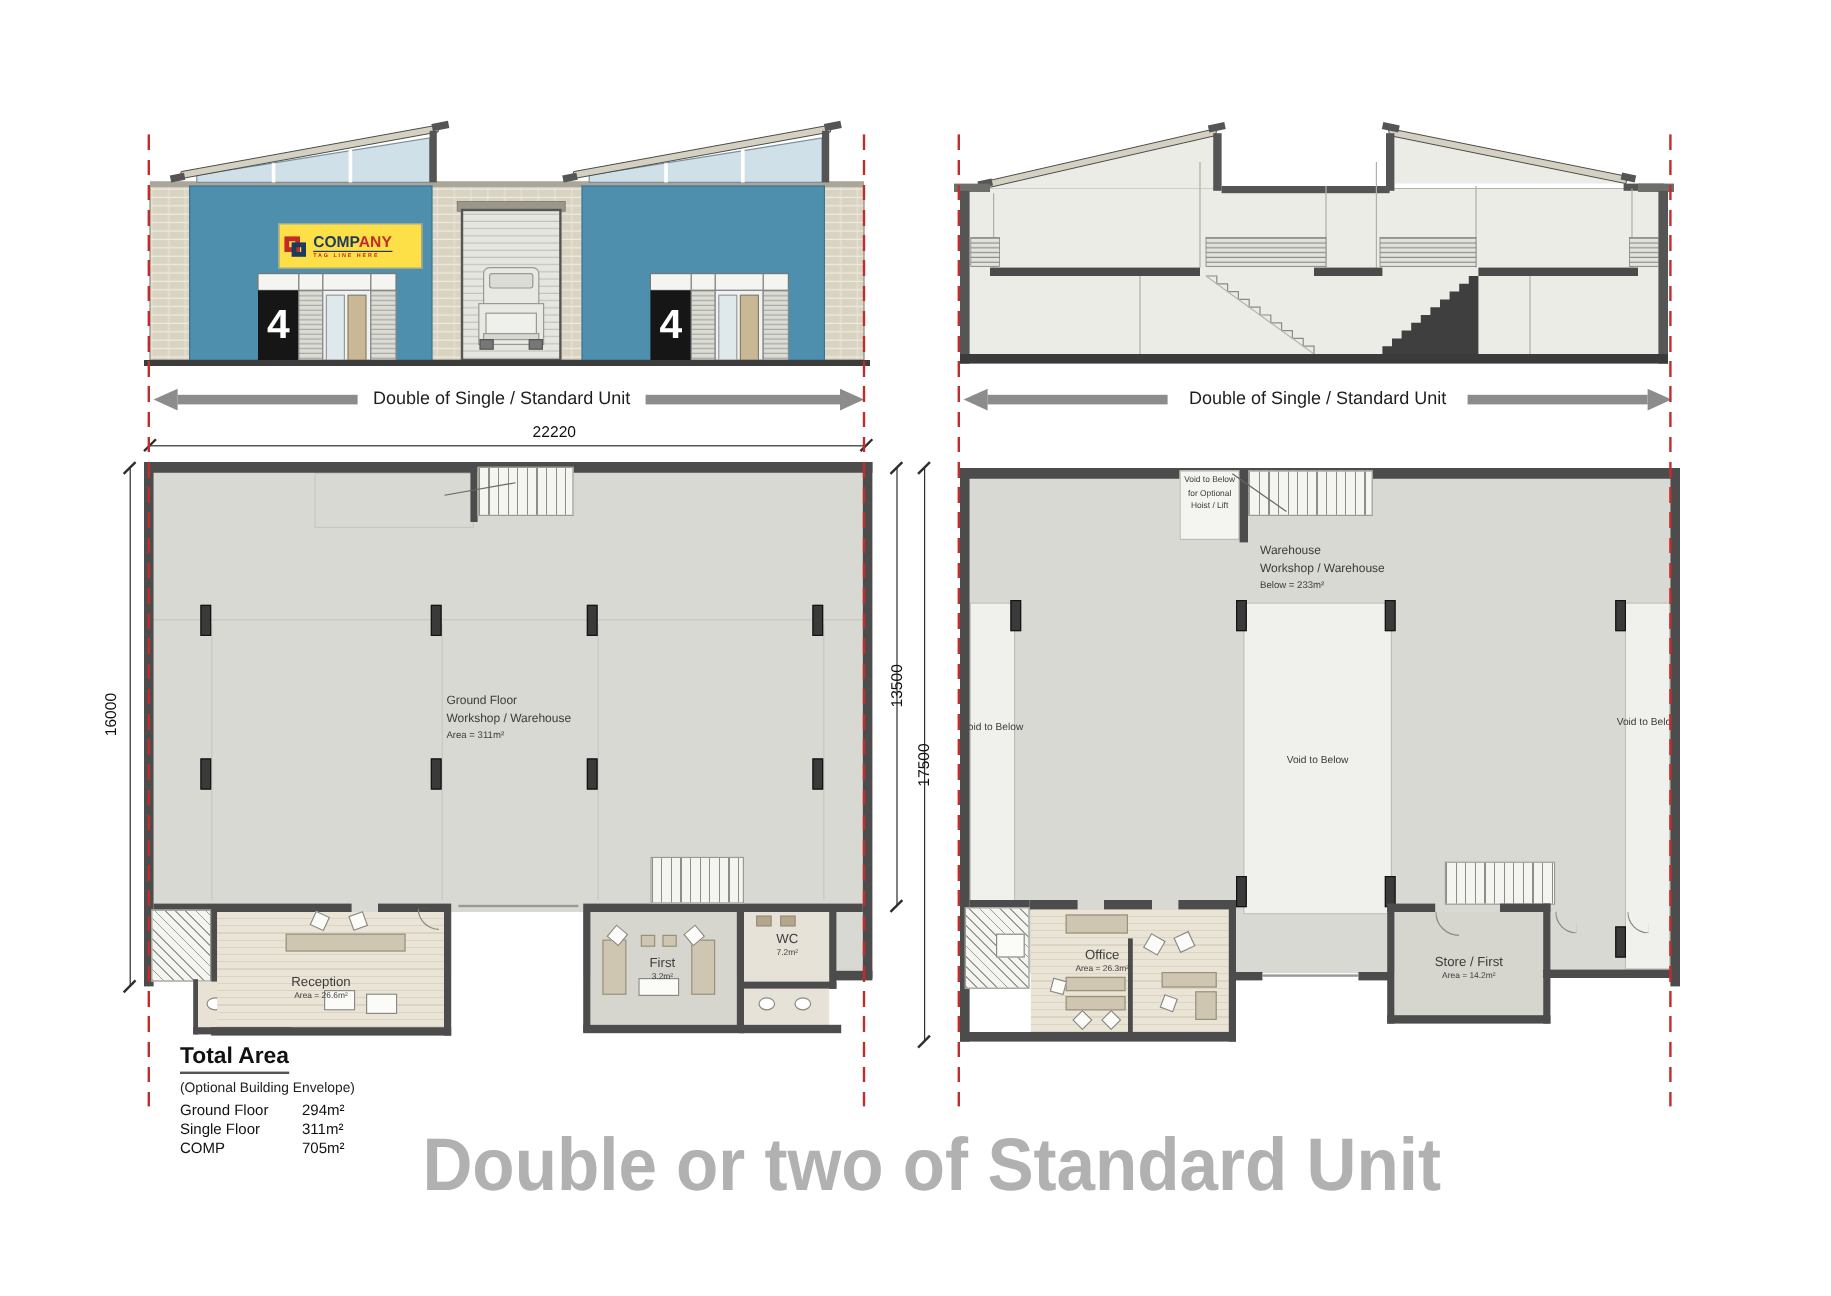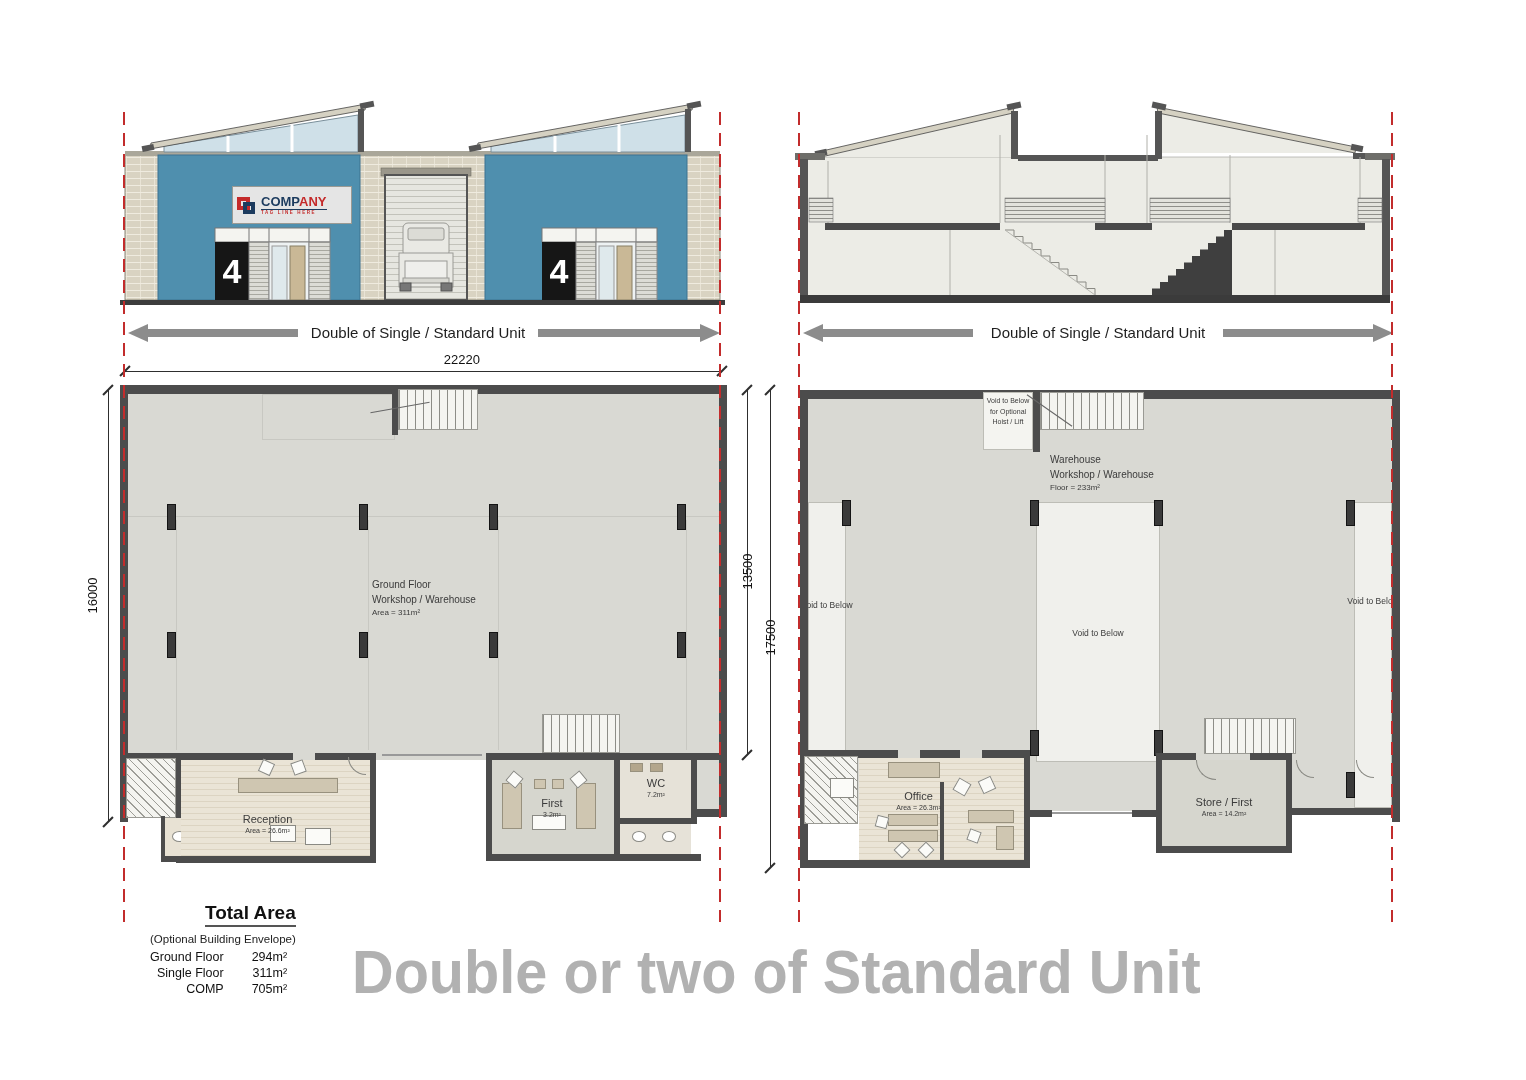--- a/index.html
+++ b/index.html
@@ -38,36 +38,36 @@
              background-image:repeating-linear-gradient(180deg,#c22c2c 0 13px,transparent 13px 21px); }
   .arrowbar { position:absolute; height:8px; background:#8c8c8c; }
   .ah-left  { position:absolute; width:0; height:0; border-top:9px solid transparent;
               border-bottom:9px solid transparent; border-right:20px solid #8c8c8c; }
   .ah-right { position:absolute; width:0; height:0; border-top:9px solid transparent;
               border-bottom:9px solid transparent; border-left:20px solid #8c8c8c; }
   .arrowlabel { position:absolute; font-size:15px; color:#1e1e1e; text-align:center; }
   .arc { position:absolute; border-left:1px solid #8a8a84; border-bottom:1px solid #8a8a84;
          border-radius:0 0 0 100%; }
   .doorline { position:absolute; height:2px; background:#999; }
-  .sign { position:absolute; background:#e5e5e5; border:1px solid #9a9a94; display:flex;
+  .sign { position:absolute; background:#fde047; border:1px solid #9a9a94; display:flex;
           align-items:center; padding:3px 4px; gap:4px; }
   .mark { position:relative; width:20px; height:24px; flex:0 0 auto; }
   .mark .sq1 { position:absolute; left:0; top:4px; width:13px; height:13px; border:4px solid #c42a2a; }
   .mark .sq2 { position:absolute; left:6px; top:9px; width:12px; height:12px; border:4px solid #1c3b5e; }
   .signtext { line-height:1; }
   .signtext .main { font-size:13px; font-weight:bold; letter-spacing:0; white-space:nowrap; }
   .navy { color:#1c3b5e; } .red { color:#c42a2a; }
   .tagline { font-size:4.5px; color:#c42a2a; letter-spacing:1.6px; border-top:1px solid #1c3b5e;
              margin-top:1px; padding-top:1px; white-space:nowrap; font-weight:bold; }
   .unitnum { position:absolute; width:34px; text-align:center; color:#fff;
              font-size:34px; font-weight:bold; }
   #headline { position:absolute; left:352px; top:936px; font-size:62px; font-weight:bold;
               color:#b1b1b1; white-space:nowrap; transform:scaleX(0.93); transform-origin:left center;
               letter-spacing:0; }
-  #totalarea { position:absolute; left:150px; top:902px;text-align:right; }
+  #totalarea { position:absolute; left:150px; top:870px; }
   #totalarea .ta-title { font-size:19px; font-weight:bold; color:#111;
                          border-bottom:2px solid #555; display:inline-block; padding-bottom:1px; }
   #totalarea .ta-sub { font-size:11.5px; margin-top:6px; color:#222; }
   #totalarea table { border-collapse:collapse; margin-top:4px; }
   #totalarea td { font-size:12.5px; padding:1px 0; color:#111; }
   #totalarea td.v { padding-left:28px; }
   .sline { position:absolute; height:1px; background:#666; }
 </style>
 </head>
 <body>
@@ -385,21 +385,21 @@
     <div class="roomlbl" style="left:185px;top:6px;width:46px;">
       <span class="nm" style="font-size:7px;line-height:1.5;">Void to Below for Optional Hoist / Lift</span>
       </div>
     <div class="w" style="left:233px;top:2px;width:7px;height:60px;"></div>
     <div class="vtread" style="left:240px;top:2px;width:104px;height:38px;"></div>
     <div class="sline" style="left:222px;top:20px;width:55px;transform:rotate(35deg);"></div>
 
     <div class="lbl" style="left:250px;top:62px;width:160px;">
       <span>Warehouse</span>
       <span>Workshop / Warehouse</span>
-      <span class="area">Floor = 233m²</span>
+      <span class="area">Below = 233m²</span>
     </div>
 
     <div class="w" style="left:8px;top:360px;width:50px;height:8px;"></div>
     <div class="w" style="left:58px;top:360px;width:40px;height:8px;"></div>
     <div class="w" style="left:120px;top:360px;width:40px;height:8px;"></div>
     <div class="w" style="left:182px;top:360px;width:48px;height:8px;"></div>
     <div class="arc" style="left:98px;top:368px;width:20px;height:20px;"></div>
     <div class="arc" style="left:160px;top:368px;width:20px;height:20px;"></div>
     <div class="hatch" style="left:4px;top:366px;width:54px;height:68px;"></div>
     <div class="chair" style="left:30px;top:388px;width:24px;height:20px;"></div>

